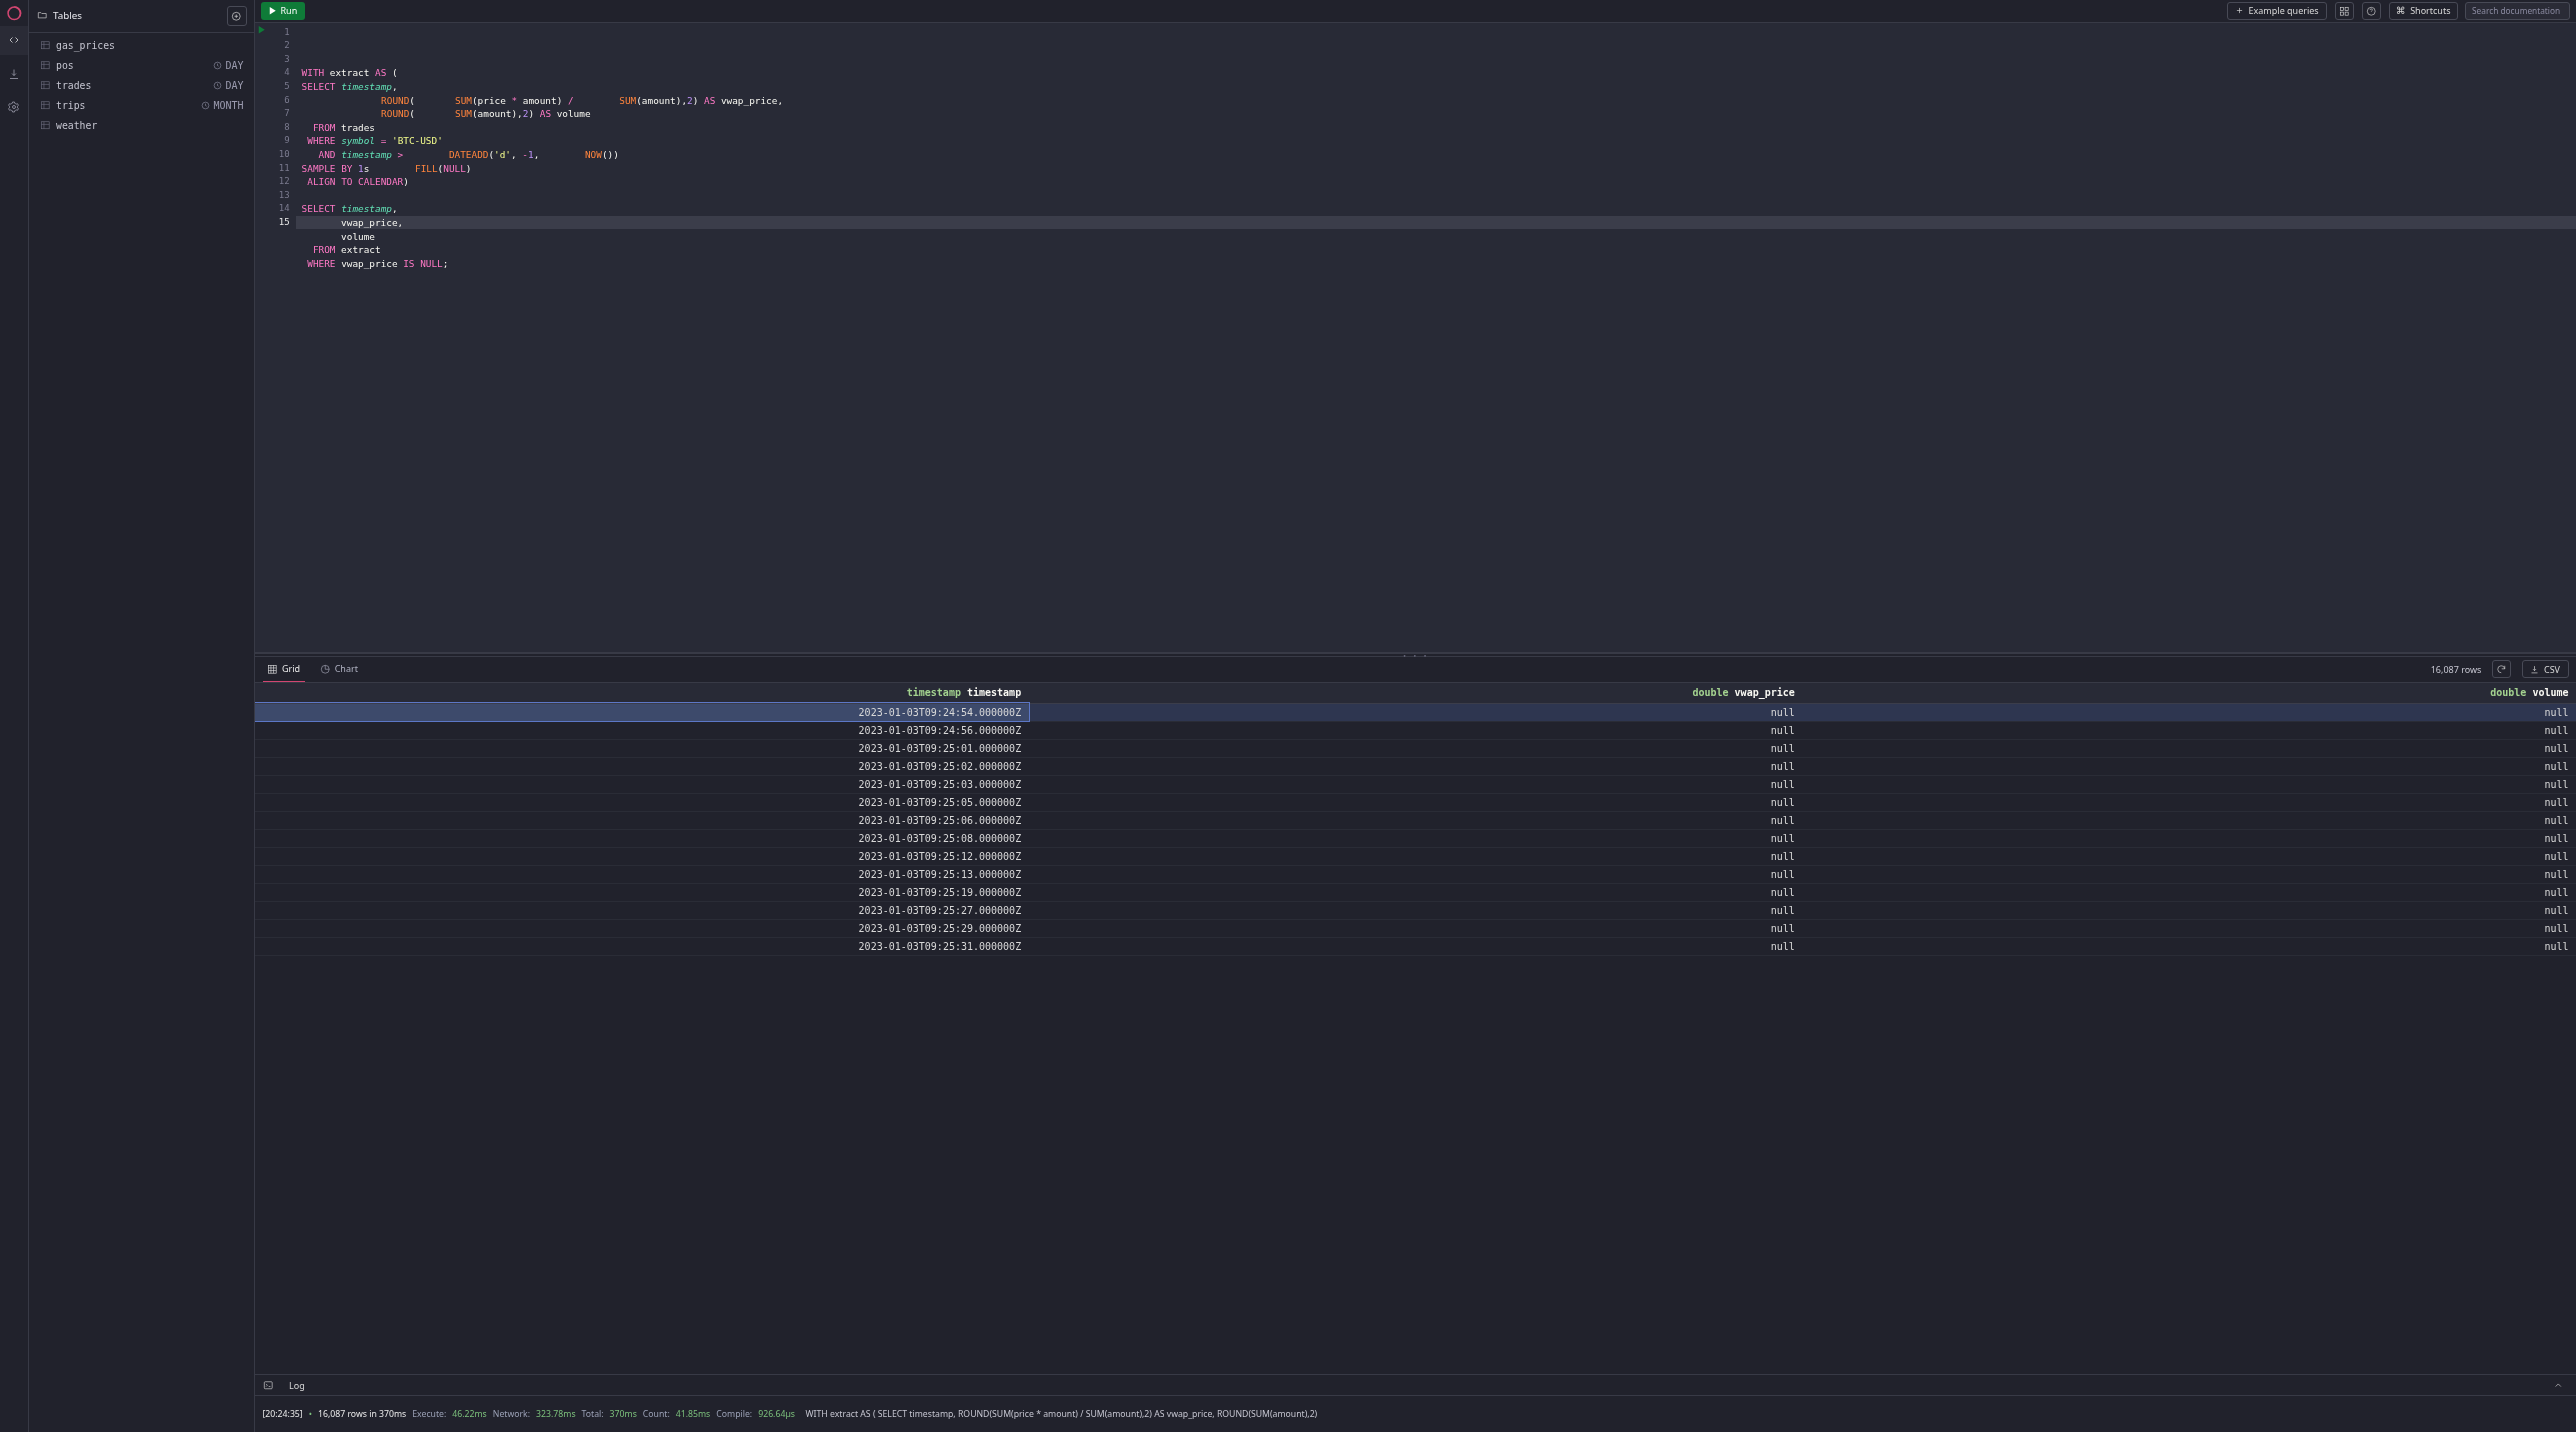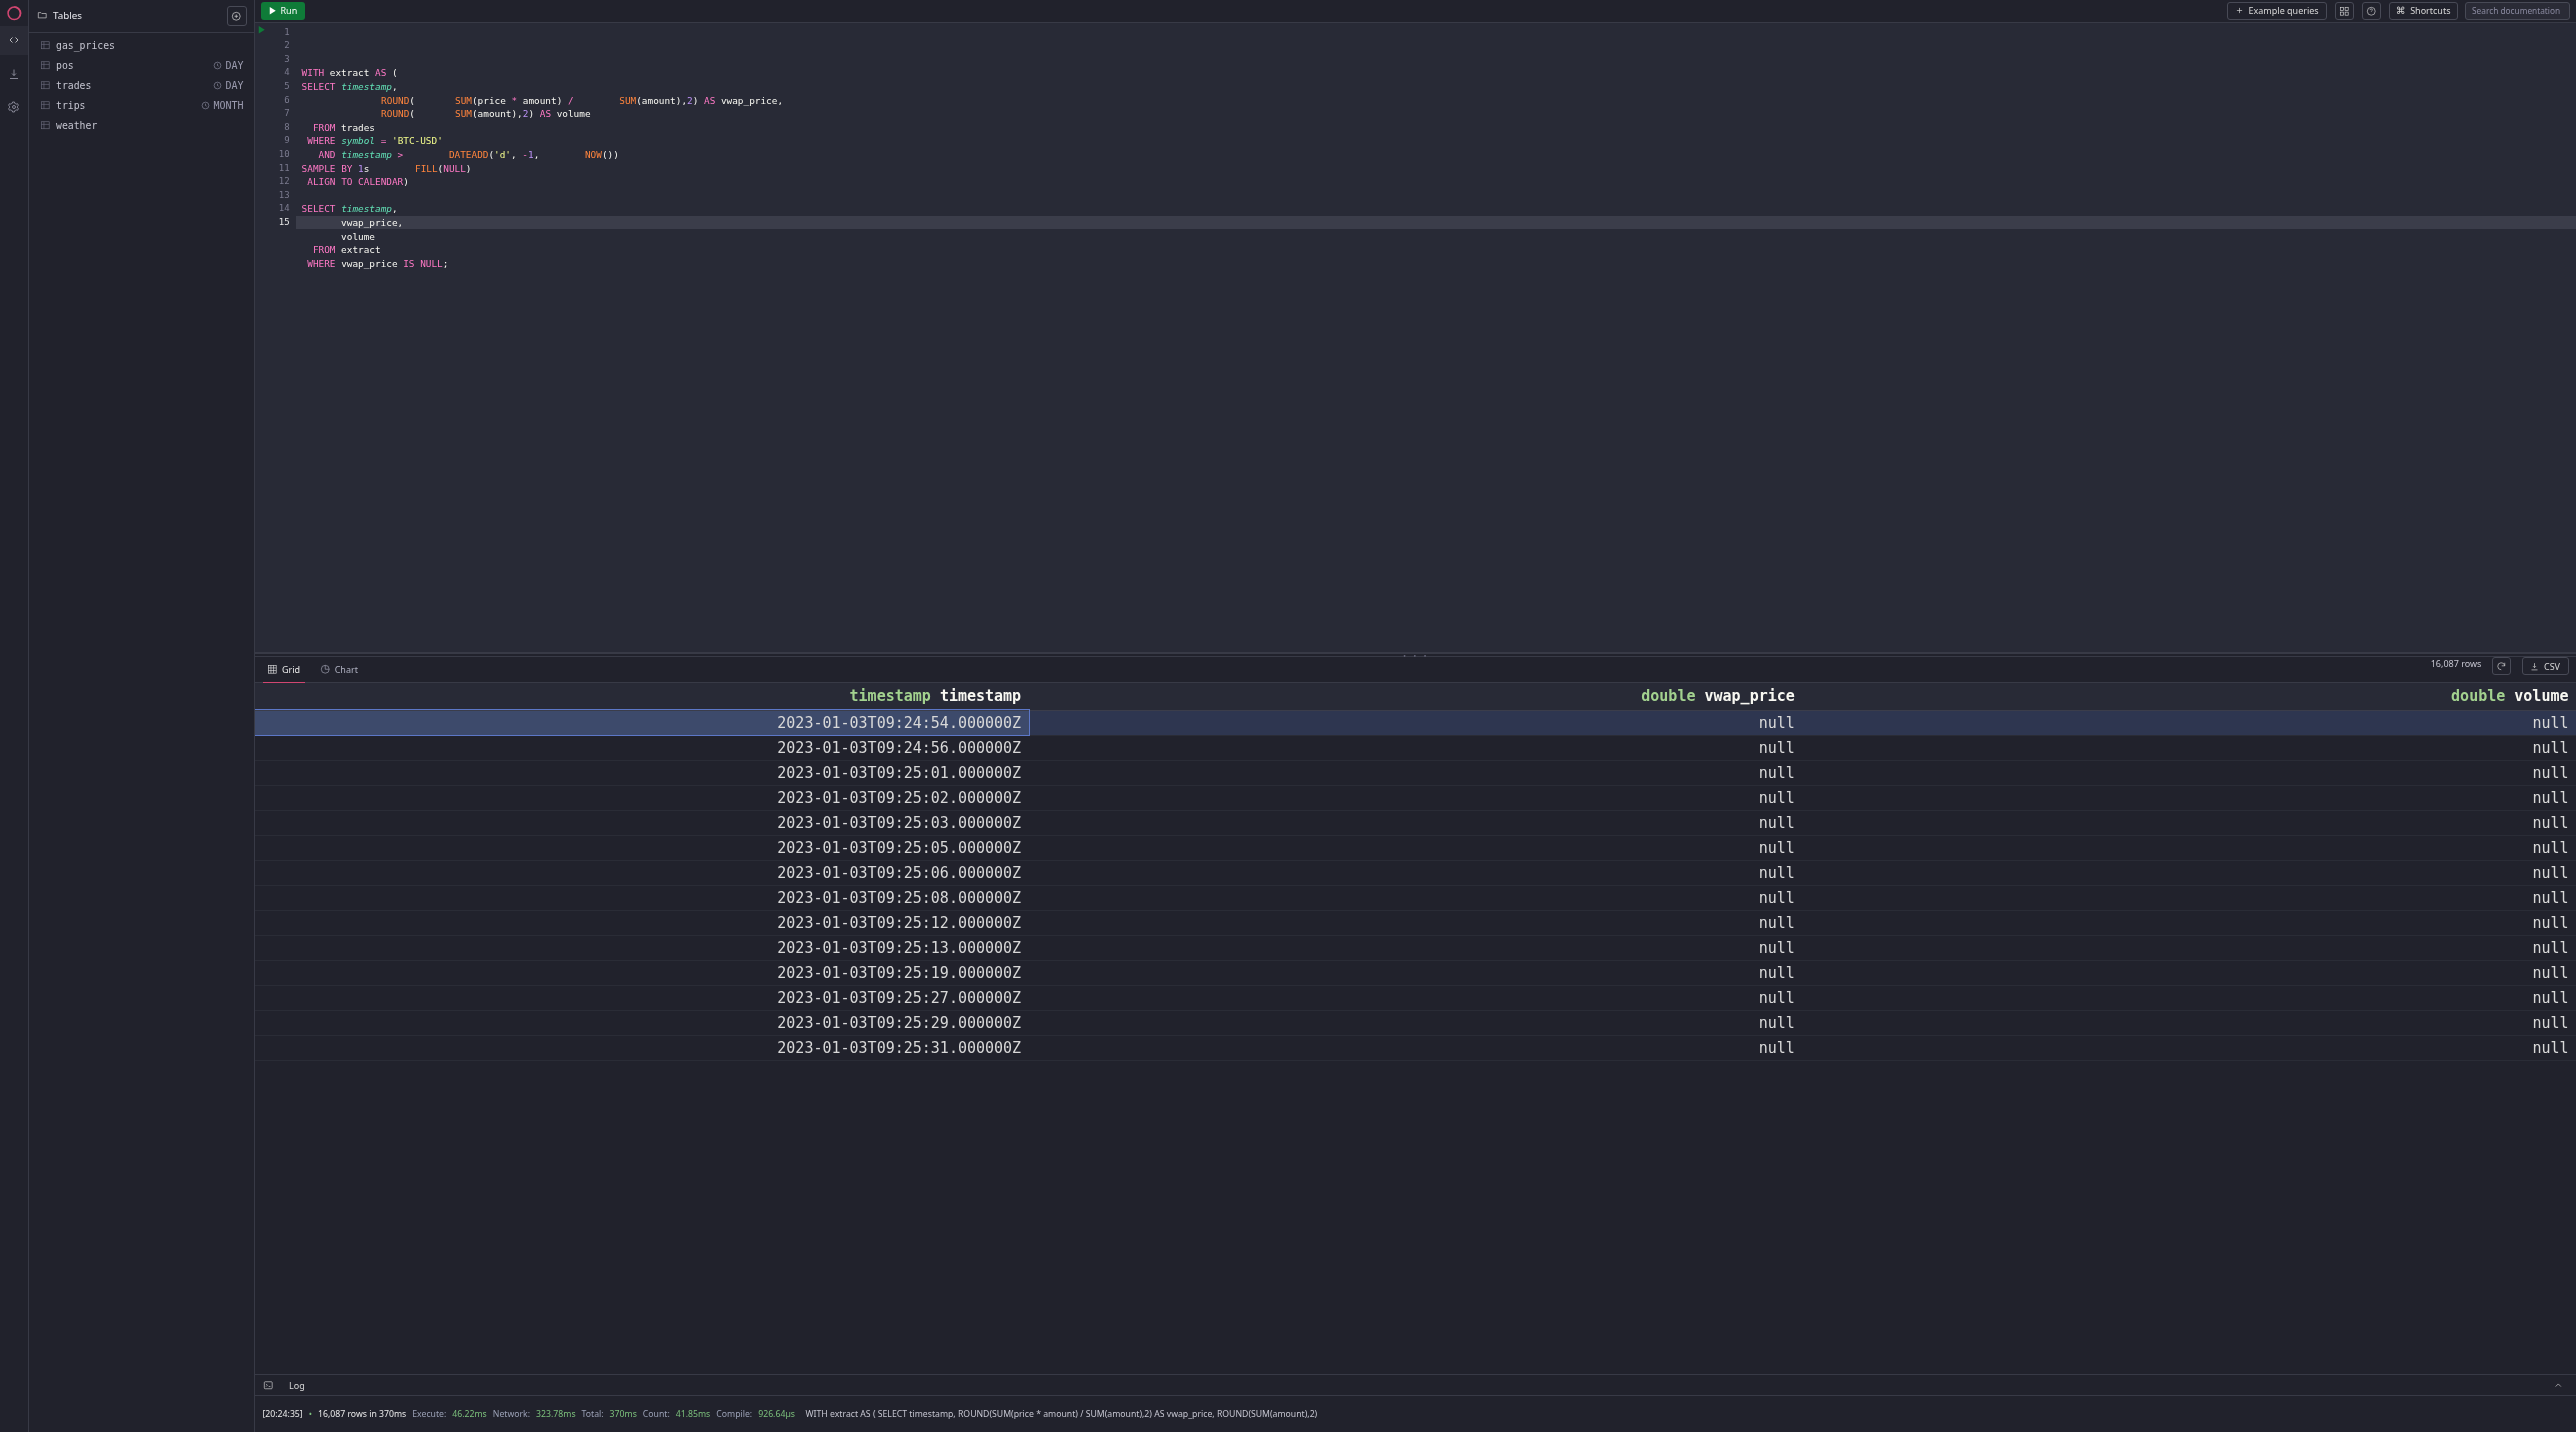--- a/index.html
+++ b/index.html
@@ -76,31 +76,31 @@
   .num { color: #bd93f9; }    
   .op { color: #ff79c6; }
   .pl { color: #f8f8f2; }
 
   .hsplit { height: 4.5px; background: #21222c; border-top: 0.8px solid #383a46; border-bottom: 0.8px solid #383a46;
     position: relative; cursor: row-resize; }
   .hsplit .dots { position: absolute; left: 50%; top: 50%; transform: translate(-50%,-50%);
     color: #6a6a7e; letter-spacing: 1.5px; font-size: 6px; }
 
   
-  .res-tbar { height: 25.6px; display: flex; gap: 10.5px; padding: 0 7.5px;
+  .res-tbar { height: 25.6px; display: flex; align-items: center; gap: 10.5px; padding: 0 7.5px;
     border-bottom: 0.8px solid #383a46; font-family: system-ui, sans-serif; background: #21222c; }
   .tab { display: inline-flex; align-items: center; gap: 4.5px; height: 25.6px; padding: 0 4.5px;
     color: #aeb0c0; cursor: pointer; border-bottom: 1.5px solid transparent; }
   .tab.active { border-bottom-color: #d14671; color: #eaeaea; }
   .tab svg { width: 10.5px; height: 10.5px; stroke: currentColor; fill: none; stroke-width: 1.4; }
   .res-tbar .rowcount { color: #c5c5d0; font-size: 9px; }
 
   
   .grid-wrap { flex: 1; overflow: auto; background: #21222c; }
-  table.grid { border-collapse: collapse; width: 100%; table-layout: fixed; font-size: 15px; }
+  table.grid { border-collapse: collapse; width: 100%; table-layout: fixed; font-size: 10px; }
   table.grid th { font-weight: normal; text-align: right; padding: 4.5px 7.5px;
     border-bottom: 0.8px solid #3b3d4a; color: #f8f8f2; background: #282a36; white-space: nowrap; }
   table.grid th .type { color: #a3d28f; font-weight: bold; }
   table.grid td { text-align: right; padding: 3px 7.5px; border-bottom: 0.8px solid #34354080;
     color: #d8d8d8; white-space: nowrap; }
   table.grid tr.sel td:first-child { background: #3d4a6b; outline: 0.8px solid #5c77c7; }
   table.grid tr.sel td { background: #2e3650; }
 
   
   .logbar { height: 21px; display: flex; align-items: center; gap: 16px; padding: 0 7.5px;

